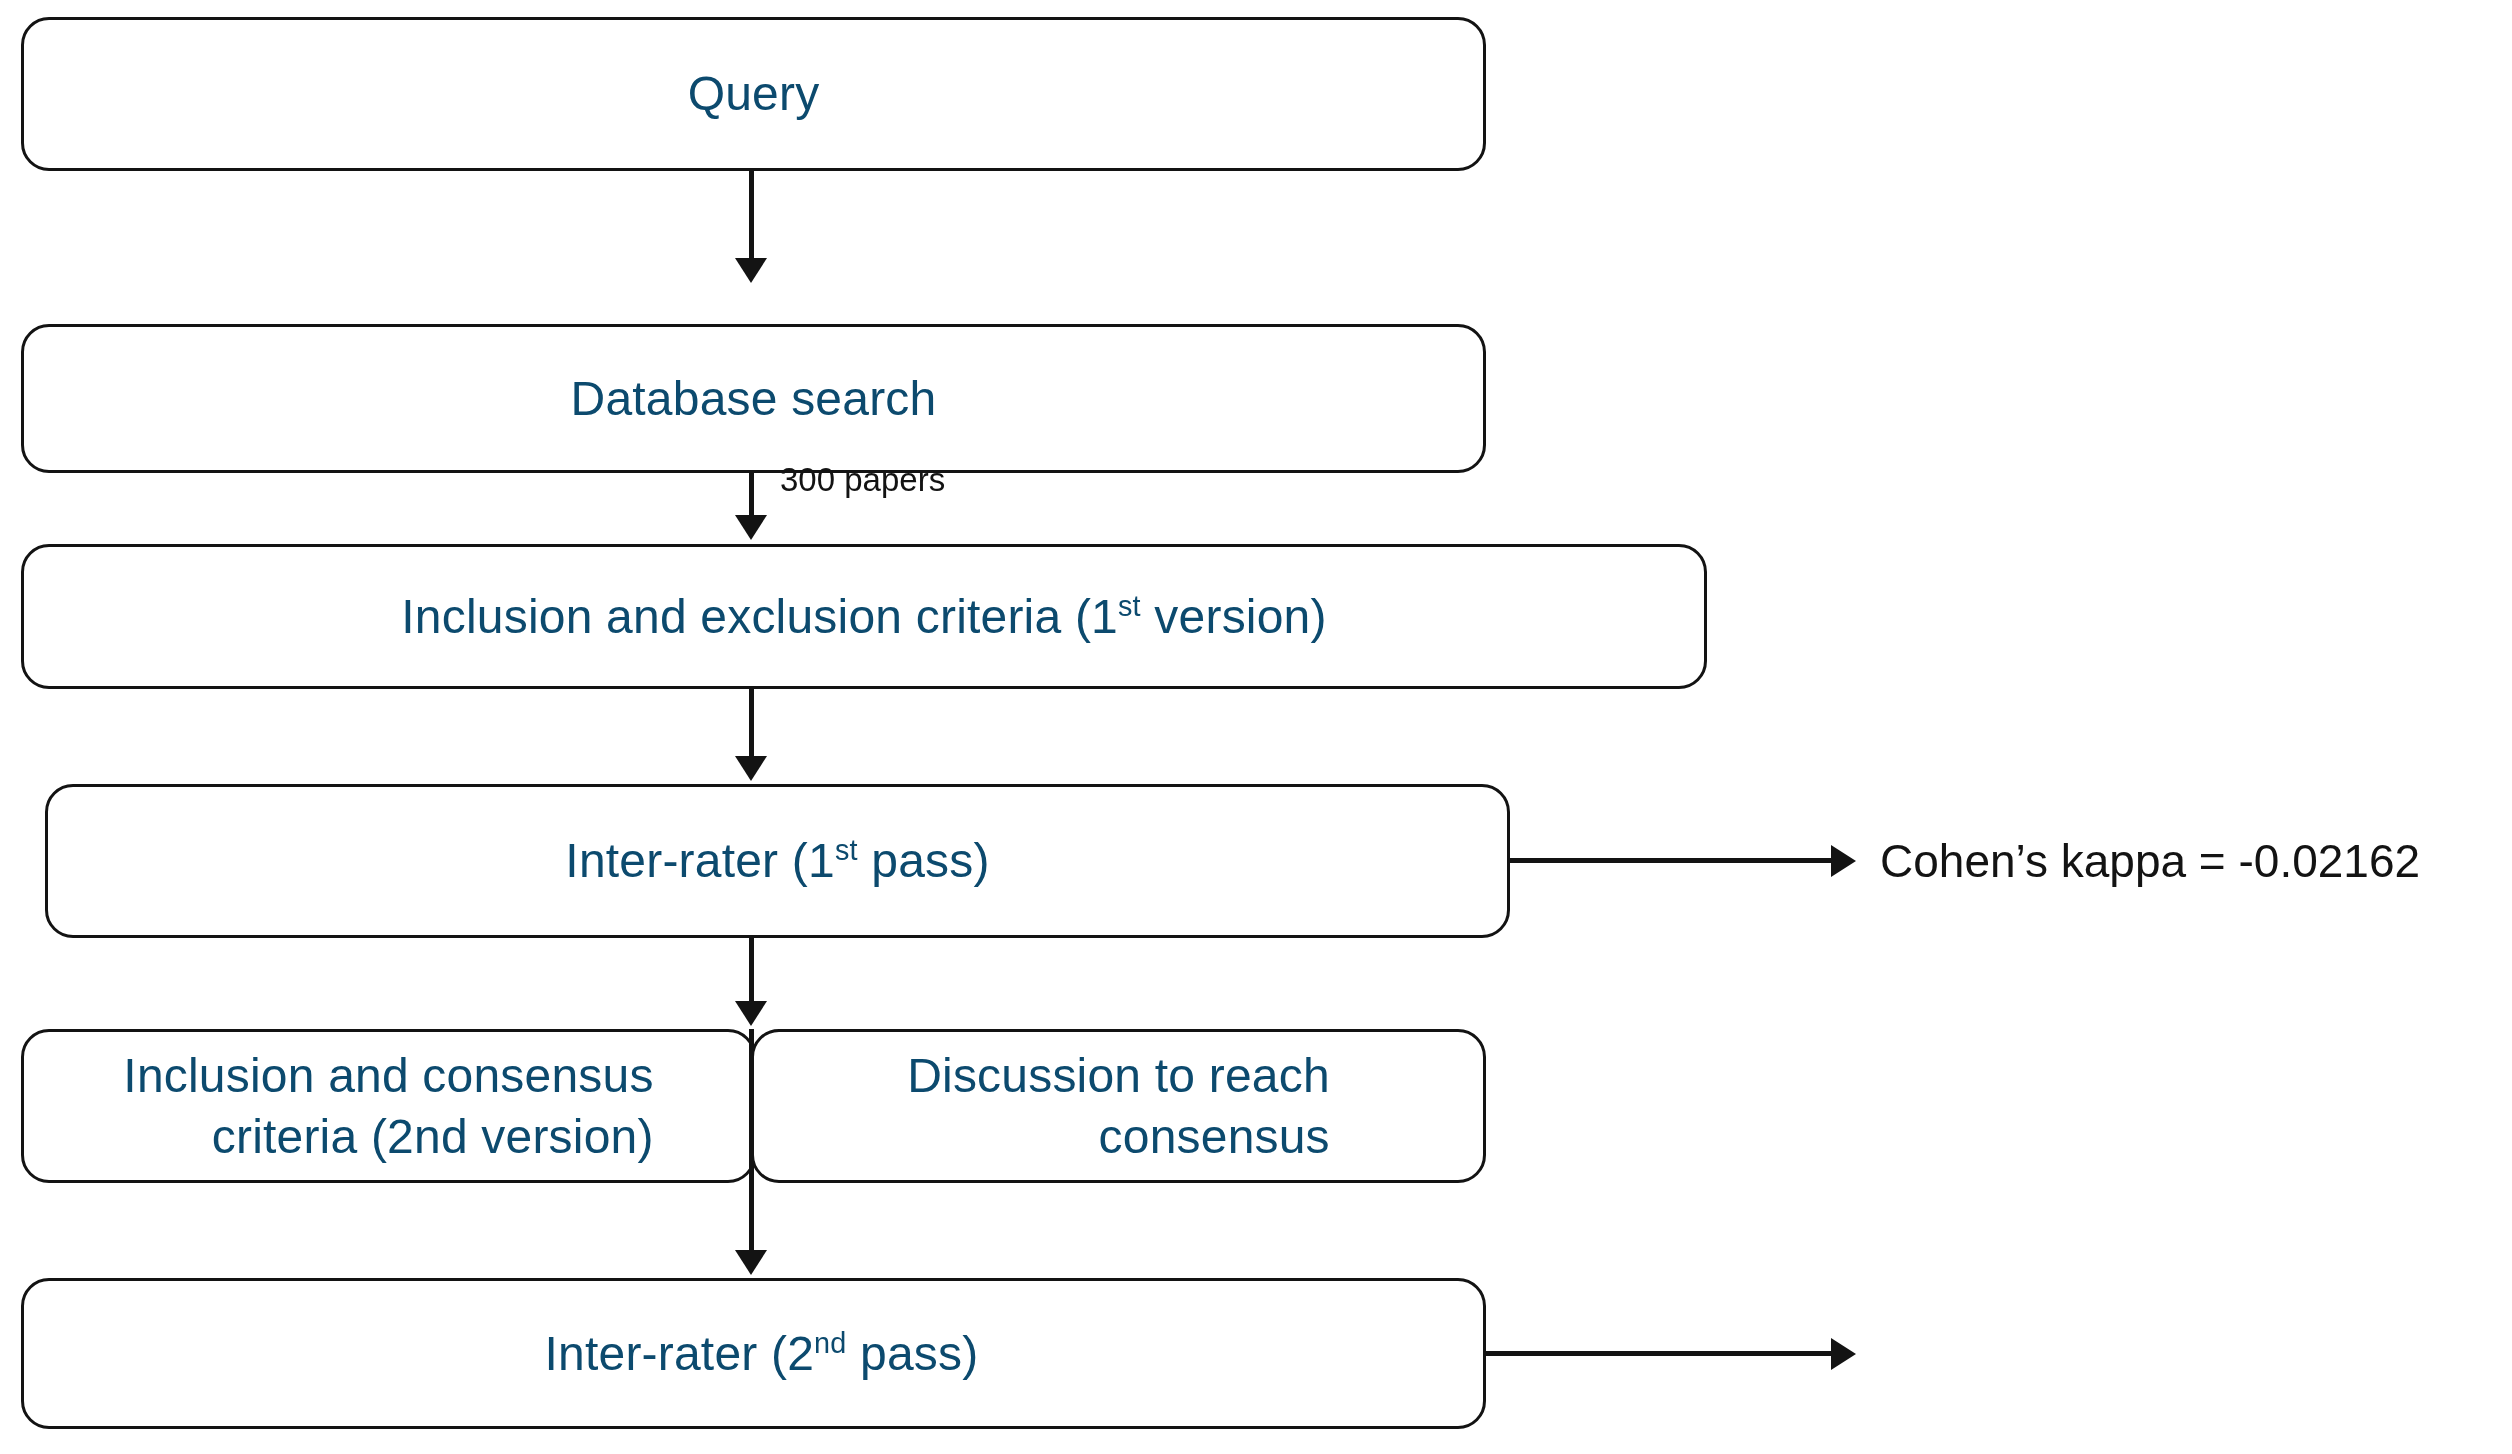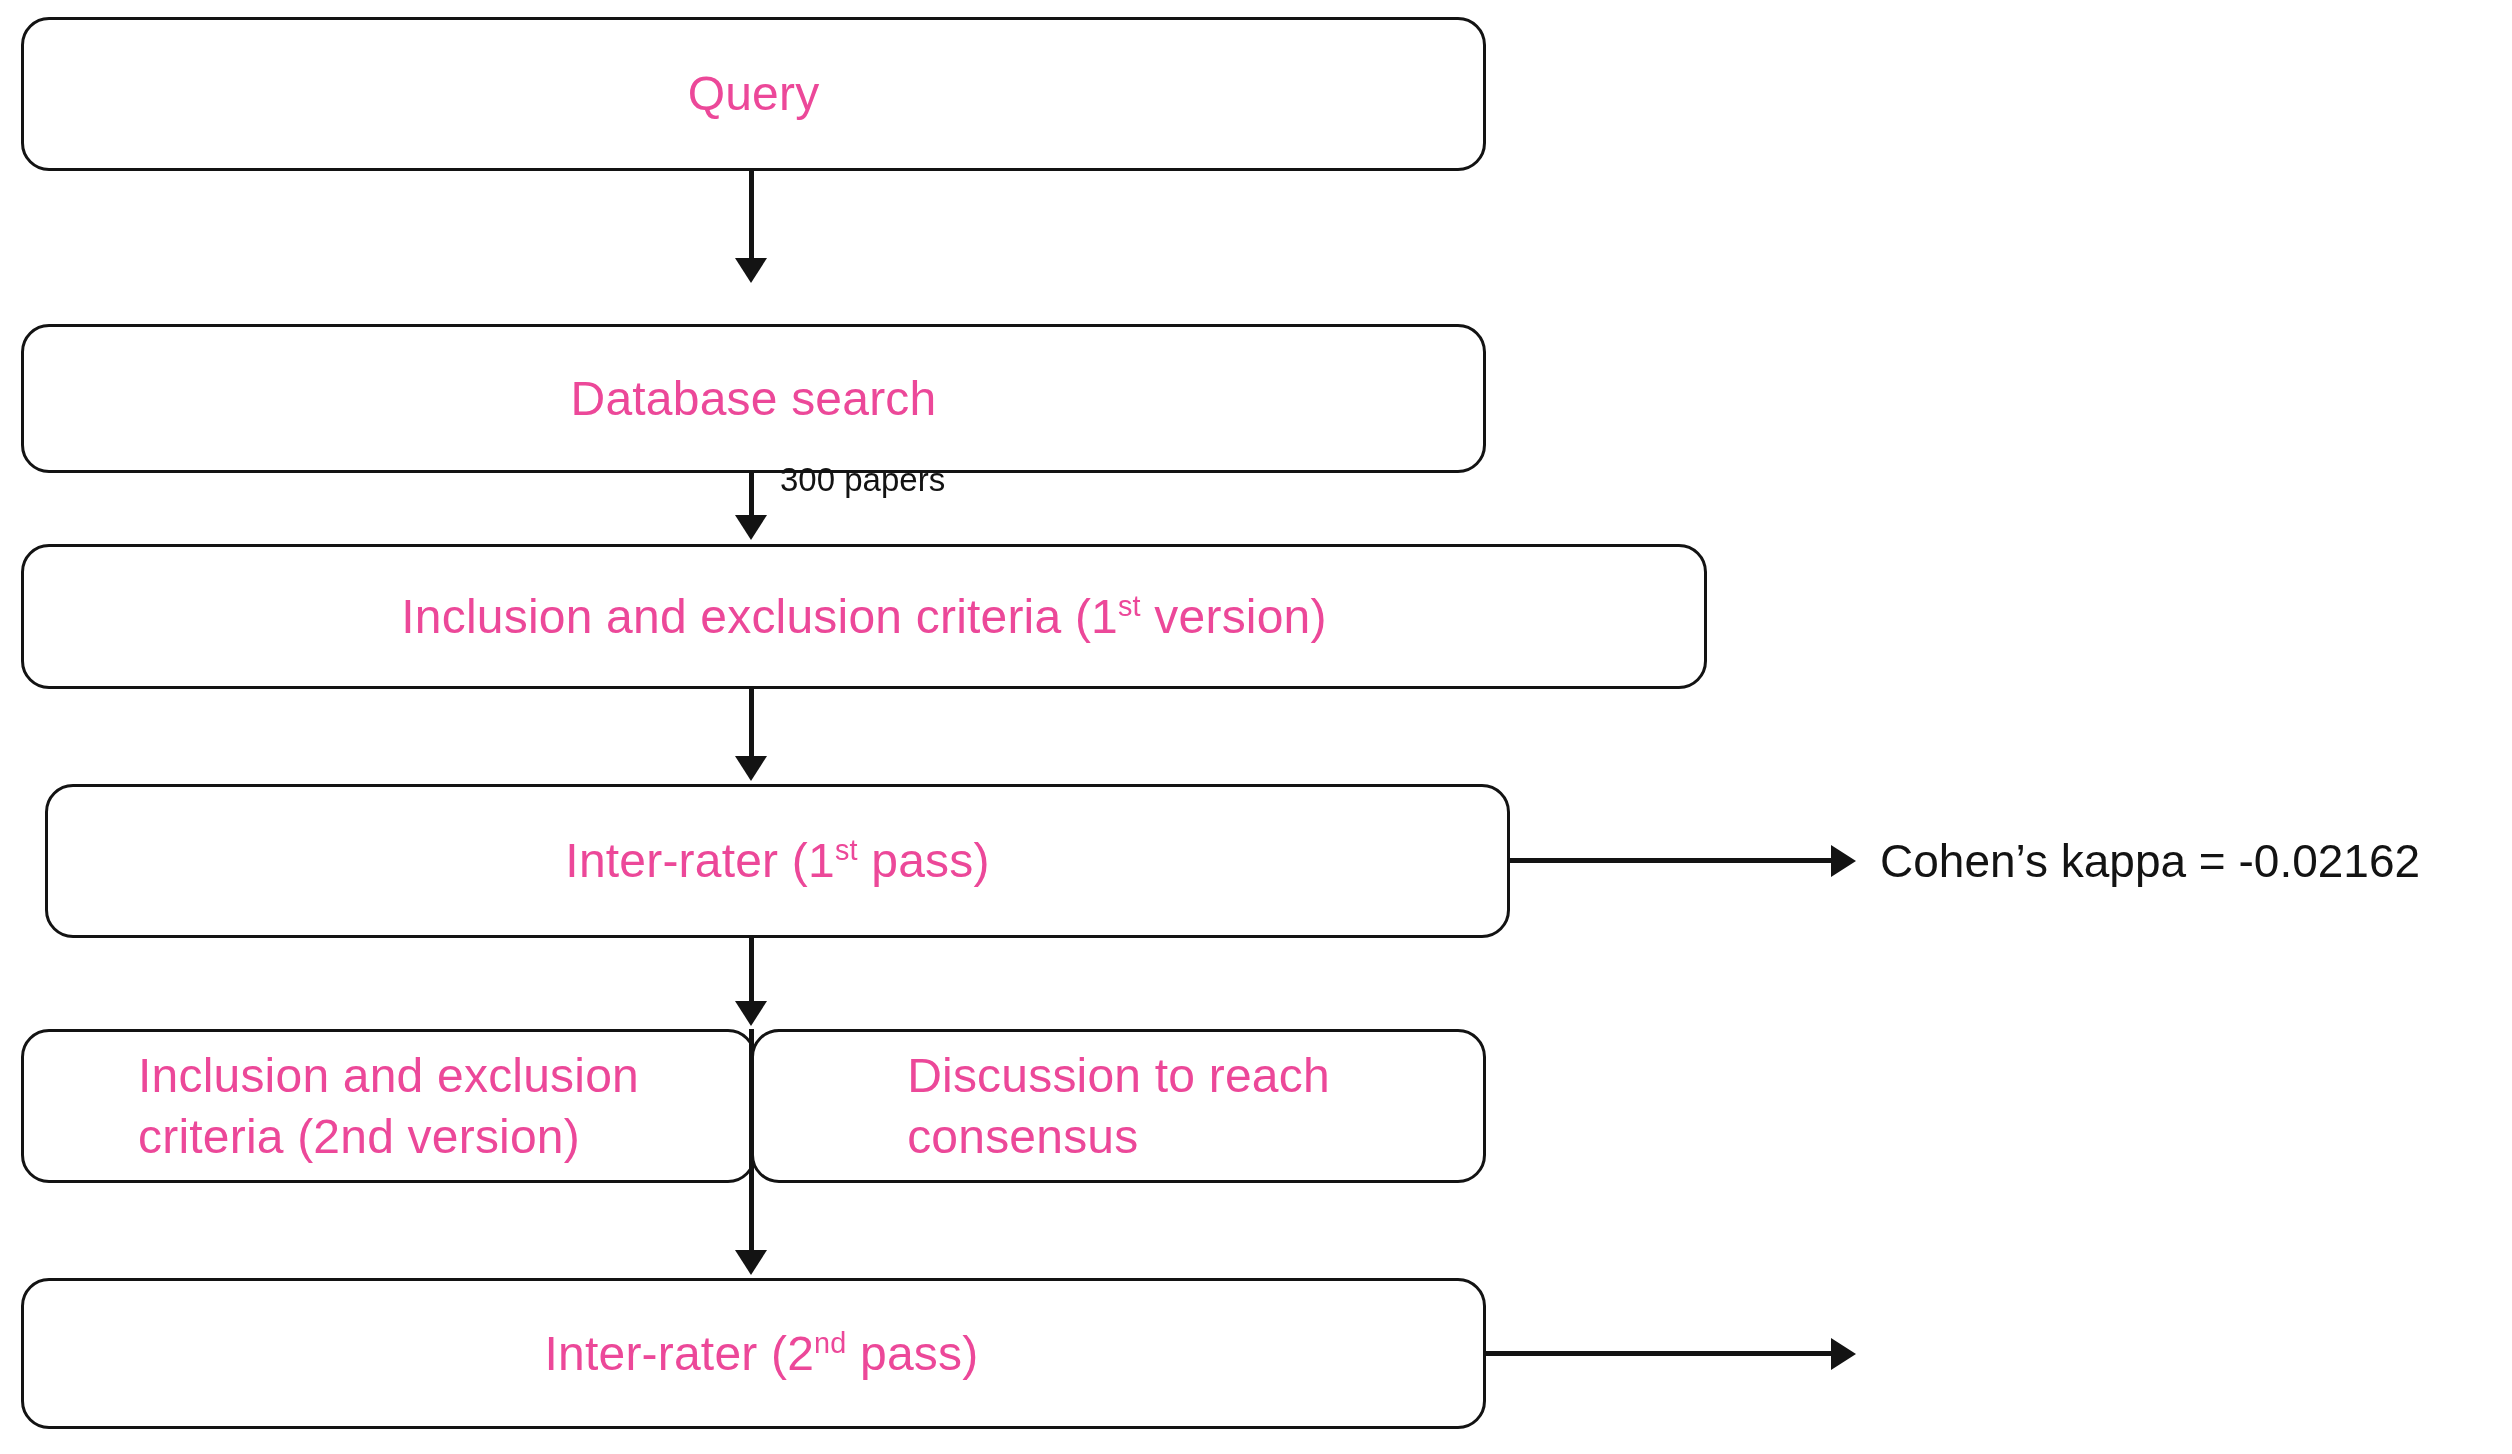--- a/index.html
+++ b/index.html
@@ -19,23 +19,23 @@
   }
   .node {
     position: absolute;
     box-sizing: border-box;
     border: 3.3px solid #131313;
     border-radius: 28px;
     background: #ffffff;
     display: flex;
     align-items: center;
     justify-content: center;
-    text-align: left;
+    text-align: right;
     line-height: 1.28;
-    color: #ec4899;
+    color: #0c4a6e;
     z-index: 3;
   }
   .node .label {
     display: block;
     padding: 0 21.6px;
     font-size: 48px;
     letter-spacing: 0.2px;
   }
   .node .label sup {
     font-size: 0.60em;
@@ -124,21 +124,21 @@
   </div>
 
   <div class="hline" style="left:1486px; top:858px; width:349px;"></div>
   <div class="hhead" style="left:1831px; top:845px;"></div>
   <div class="side-text" style="left:1880px; top:834px;">Cohen’s kappa = -0.02162</div>
 
   <div class="vline" style="left:749px; top:938px; height:66px;"></div>
   <div class="vhead" style="left:735px; top:1001px;"></div>
 
   <div class="node" style="left:21px; top:1029px; width:735px; height:154px;">
-    <span class="label"><span>Inclusion and exclusion</span><br><span>criteria (2nd version)</span></span>
+    <span class="label"><span>Inclusion and consensus</span><br><span>criteria (2nd version)</span></span>
   </div>
 
   <div class="node" style="left:751px; top:1029px; width:735px; height:154px;">
     <span class="label"><span>Discussion to reach</span><br><span>consensus</span></span>
   </div>
 
   <div class="vline" style="left:749px; top:1029px; height:154px; z-index:5;"></div>
 
   <div class="vline" style="left:749px; top:1183px; height:71px;"></div>
   <div class="vhead" style="left:735px; top:1250px;"></div>

